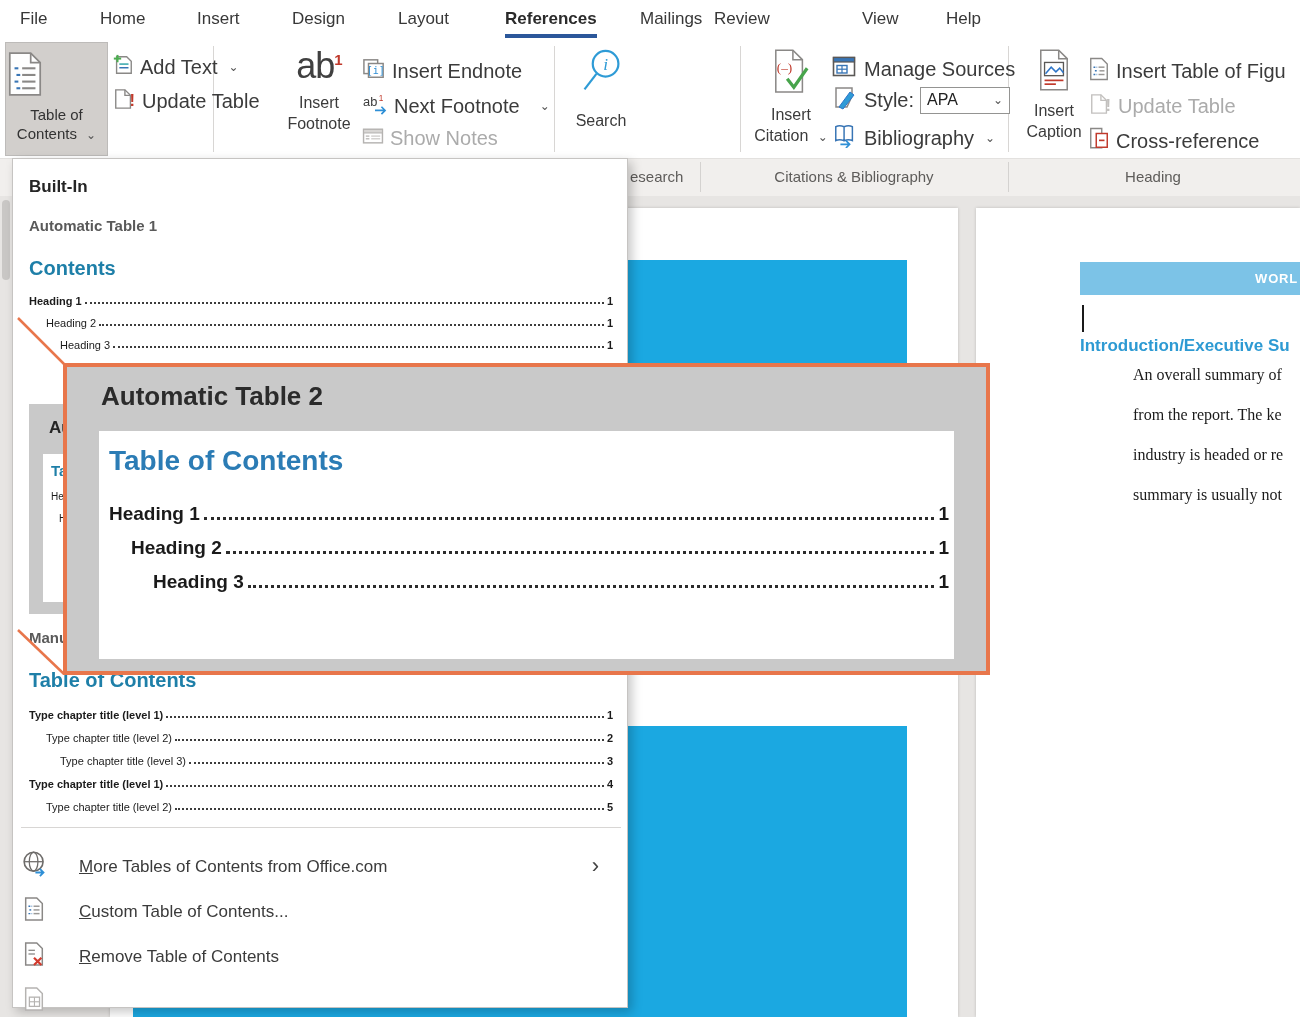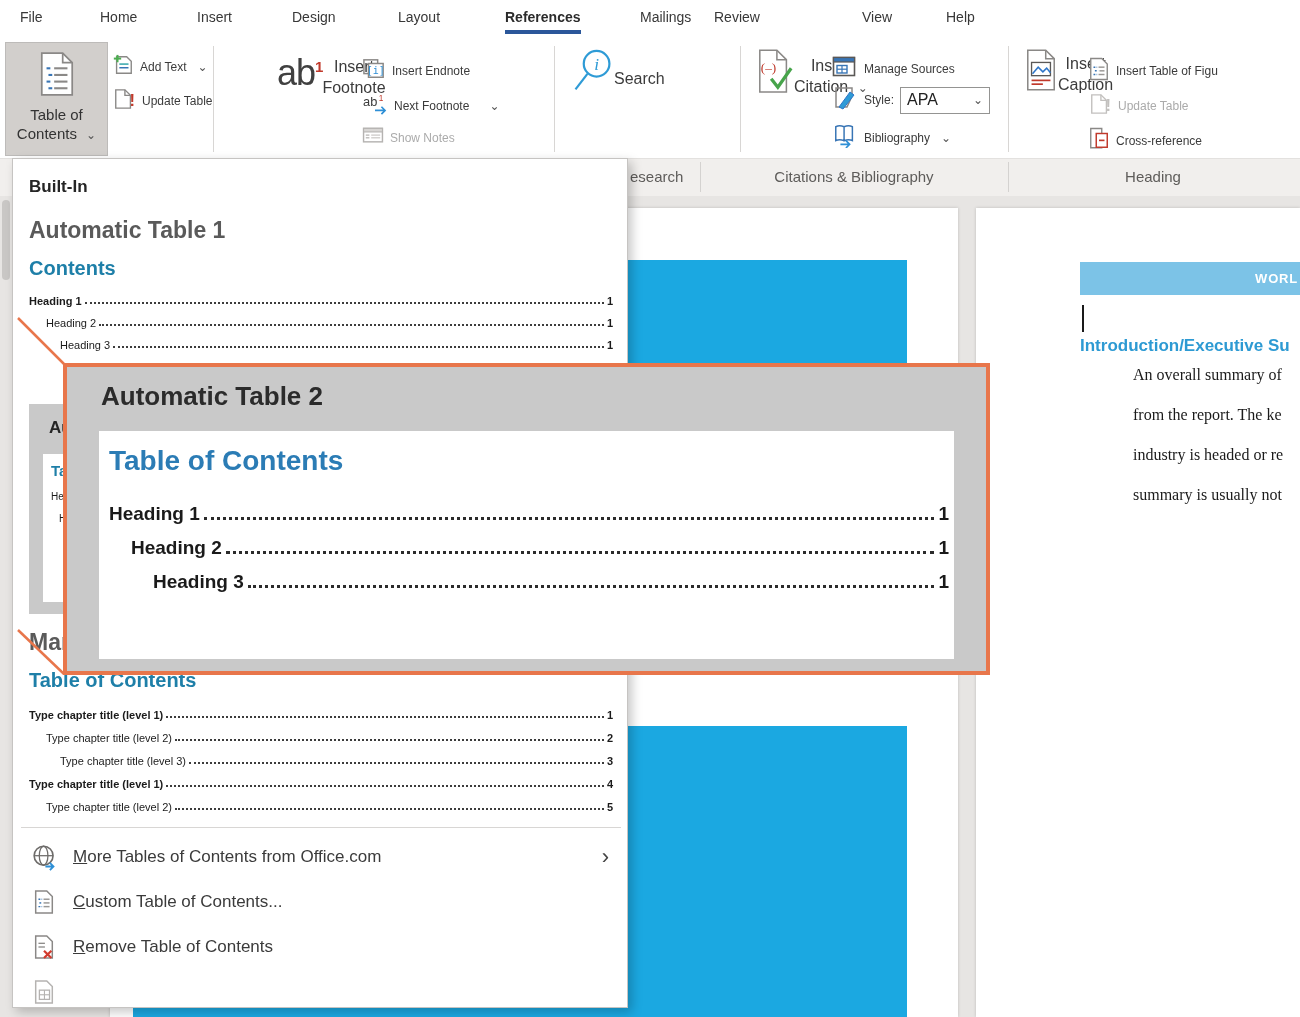--- a/index.html
+++ b/index.html
@@ -2,34 +2,34 @@
 <html><head>
 <meta charset="utf-8">
 <style>
   * { margin:0; padding:0; box-sizing:border-box; }
   html,body { width:1300px; height:1017px; overflow:hidden; background:#fff;
     font-family:"Liberation Sans","DejaVu Sans",sans-serif; }
   .abs { position:absolute; }
 
   
   .tabbar { position:absolute; left:0; top:0; width:1300px; height:40px; background:#fff; z-index:5; }
-  .tab { position:absolute; top:9px; font-size:14px; color:#383838; cursor:default; white-space:nowrap; }
+  .tab { position:absolute; top:9px; font-size:17px; color:#383838; cursor:default; white-space:nowrap; }
   .tab.active { font-weight:600; color:#2b2b2b; padding-bottom:5px; border-bottom:4px solid #2B579A; }
 
   
   .ribbon { position:absolute; left:0; top:40px; width:1300px; height:118px; background:#fff; z-index:5; }
   .vdiv { position:absolute; top:6px; height:106px; width:1px; background:#D8D6D4; }
-  .rb-label { font-size:12px; color:#3b3b3b; white-space:nowrap; }
+  .rb-label { font-size:20px; color:#3b3b3b; white-space:nowrap; }
   .chev { font-size:12px; color:#555; margin-left:5px; line-height:1; }
   .hrow { display:flex; align-items:center; gap:6px; }
   .grey-txt { color:#ABABAB !important; }
   .toc-btn { position:absolute; left:5px; top:2px; width:103px; height:114px; background:#D2CFCC;
-    border:1px solid #BDBBB9; display:flex; flex-direction:column; align-items:center; padding-top:8px; }
+    border:1px solid #BDBBB9; display:flex; flex-direction:column; padding-top:8px; }
   .toc-btn .cap { font-size:15px; color:#333; line-height:19px; text-align:center; margin-top:4px; }
-  .bigstack { position:absolute; display:flex; align-items:center; }
+  .bigstack { position:absolute; display:flex; flex-direction:column; align-items:center; }
   .bigstack .cap { font-size:16px; color:#3b3b3b; line-height:21px; text-align:center; white-space:nowrap; }
   .ab-big { font-size:36px; color:#404040; letter-spacing:-1px; line-height:1; }
   .ab-big sup { font-size:15px; color:#C0392B; font-weight:600; }
   .style-select { width:90px; height:27px; border:1px solid #949492; background:#fff; display:flex;
     align-items:center; padding:0 6px; font-size:16px; color:#222; justify-content:space-between; }
 
   
   .grouplabels { position:absolute; left:0; top:158px; width:1300px; height:38px; background:#F1EFED;
     border-top:1px solid #E3E1DF; z-index:4; }
   .glabel { position:absolute; top:9px; font-size:15px; color:#5E5C5A; white-space:nowrap; }
@@ -46,34 +46,34 @@
   .docheading { position:absolute; left:1080px; top:140px; font-size:17px; font-weight:bold;
     color:#2D9AD3; white-space:nowrap; }
   .docline { position:absolute; left:1133px; font-family:"Liberation Serif","DejaVu Serif",serif;
     font-size:16px; color:#1b1b1b; white-space:nowrap; }
   .scrollthumb { position:absolute; left:2px; top:4px; width:8px; height:80px; background:#C9C7C5; border-radius:4px; }
 
   
   .dropdown { position:absolute; left:12px; top:158px; width:616px; height:850px; background:#fff;
     border:1px solid #C6C4C2; box-shadow:4px 4px 10px rgba(0,0,0,.22); z-index:10; }
   .dd-section { position:absolute; left:16px; font-size:17px; font-weight:bold; color:#252525; }
-  .dd-itemname { position:absolute; left:16px; font-size:23px; font-weight:bold; color:#5A5A5A; white-space:nowrap; }
+  .dd-itemname { position:absolute; left:16px; font-size:15px; font-weight:bold; color:#5A5A5A; white-space:nowrap; }
   .preview-h { font-size:20px; font-weight:600; color:#1E7FA8; }
   .trow { display:flex; align-items:flex-end; }
   .trow .lbl { white-space:nowrap;text-align:right; }
   .trow .dots { flex:1; border-bottom:2px dotted #3c3c3c; margin:0 3px 3px 3px; }
   .trow .pg { font-weight:bold; }
   .sm { font-size:11px; height:22px; color:#1b1b1b; }
   .sm .lbl.b { font-weight:600; }
   .sel-item { position:absolute; left:16px; top:245px; width:578px; height:210px; background:#C9C9C9; }
   .sel-white { position:absolute; left:14px; top:50px; width:552px; height:148px; background:#fff; }
   .mini-h { position:absolute; left:8px; top:8px; font-size:15px; font-weight:600; color:#1E7FA8; white-space:nowrap; }
   .mini-row { position:absolute; font-size:10px; color:#1b1b1b; width:530px; height:14px; }
   .dd-sep { position:absolute; left:8px; top:668px; width:600px; height:1px; background:#D8D6D4; }
-  .menu-item { position:absolute; left:16px; width:592px; height:40px; display:flex; align-items:center; }
+  .menu-item { position:absolute; left:6px; width:592px; height:40px; display:flex; align-items:flex-end;gap:16px; }
   .menu-item .mi-icon { width:30px; display:flex; justify-content:center; }
   .menu-label { display:block; margin-left:14px; font-size:17px; color:#3b3b3b; white-space:nowrap; }
   .menu-label::first-letter { text-decoration:underline; }
   .menu-item.disabled .menu-label { color:#B3B1AF; }
   .mi-chev { margin-left:auto; margin-right:12px; font-size:22px; color:#444; line-height:1; }
 
   
   .callout { position:absolute; left:63px; top:363px; width:927px; height:312px; background:#C9C9C9;
     border:4px solid #E8764B; z-index:30; }
   .callout-title { position:absolute; left:34px; top:14px; font-size:26px; font-weight:bold; color:#2b2b2b; }

